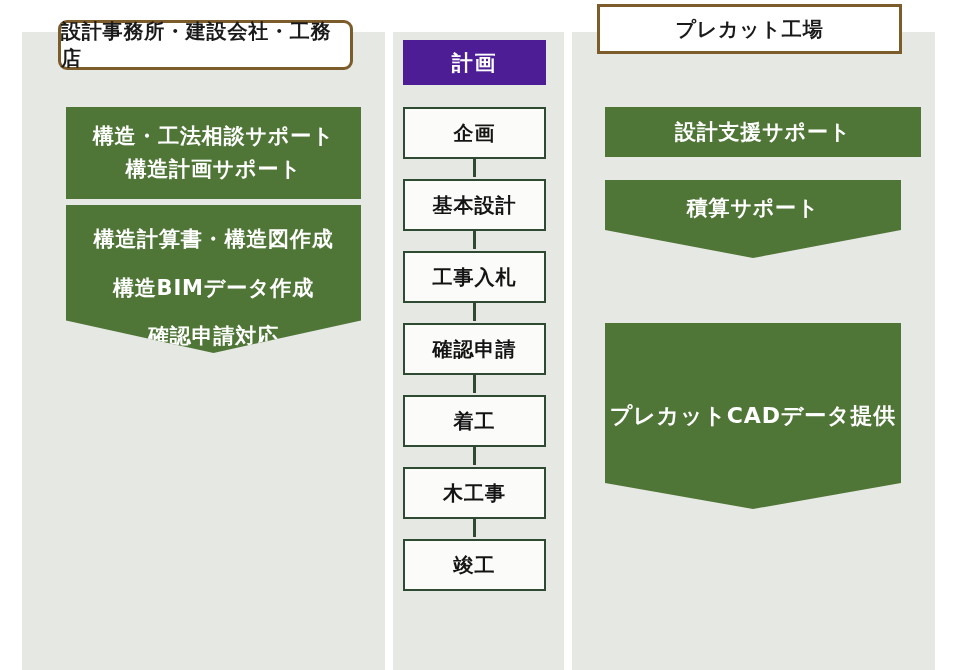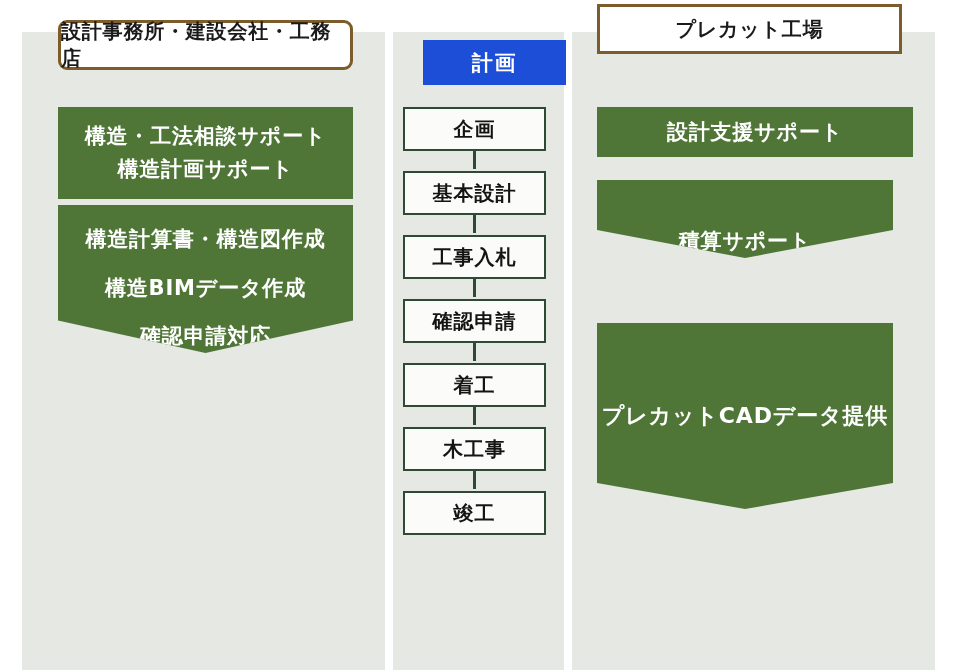--- a/index.html
+++ b/index.html
@@ -41,42 +41,41 @@
     letter-spacing: 0.04em;
   }
   #header-left  { left: 58px;  top: 20px; width: 295px; height: 50px; font-size: 20px; border-radius: 9px; }
   #header-right { left: 597px; top: 4px; width: 305px; height: 50px; font-size: 20px; }
 
   
   #phase-header {
     position: absolute;
     left: 403px; top: 40px;
     width: 143px; height: 45px;
-    background: #1d4ed8;
+    background: #4c1d95;
     display: flex;
     align-items: center;
     justify-content: center;
     color: #ffffff;
     font-size: 21px;
     font-weight: 700;
     letter-spacing: 0.08em;
-    margin-left: 20px;
   }
 
   
   #flow {
     position: absolute;
     left: 403px;
     top: 107px;
     width: 143px;
   }
   .flow-step {
     position: relative;
     width: 143px;
-    height: 44px;
+    height: 52px;
     background: #fbfbf9;
     border: 2px solid #2f4a33;
     box-sizing: border-box;
     display: flex;
     align-items: center;
     justify-content: center;
     color: #141414;
     font-size: 20px;
     font-weight: 700;
     letter-spacing: 0.05em;
@@ -101,37 +100,38 @@
     background: #4f7637;
     color: #ffffff;
     display: flex;
     flex-direction: column;
     align-items: center;
     justify-content: center;
     text-align: center;
     font-weight: 700;
     letter-spacing: 0.04em;
     box-sizing: border-box;
+    margin-left: 8px;
   }
   .service .line { display: block; line-height: 1.55; }
 
   
   .service.flat { }
 
   
   .service.arrow {
     clip-path: polygon(0% 0%, 100% 0%, 100% var(--bodyEnd), 50% 100%, 0% var(--bodyEnd));
   }
 
   #svc-left-1  { left: 58px;  top: 107px; width: 295px; height: 92px;  font-size: 21px; }
   #svc-left-2  { left: 58px;  top: 205px; width: 295px; height: 148px; font-size: 21px;
                  --bodyEnd: 78%; justify-content: space-between; padding-top: 18px; }
   #svc-right-1 { left: 597px; top: 107px; width: 316px; height: 50px;  font-size: 21px; }
   #svc-right-2 { left: 597px; top: 180px; width: 296px; height: 78px;  font-size: 21px;
-                 --bodyEnd: 64%; justify-content: flex-end; padding-top: 2px; }
+                 --bodyEnd: 64%; justify-content: flex-start; padding-top: 12px; }
   #svc-right-3 { left: 597px; top: 323px; width: 296px; height: 186px; font-size: 22px;
                  --bodyEnd: 86%; }
 </style>
 </head>
 <body>
 
 <div id="diagram">
 
   <div class="panel" id="panel-left"></div>
   <div class="panel" id="panel-center"></div>

